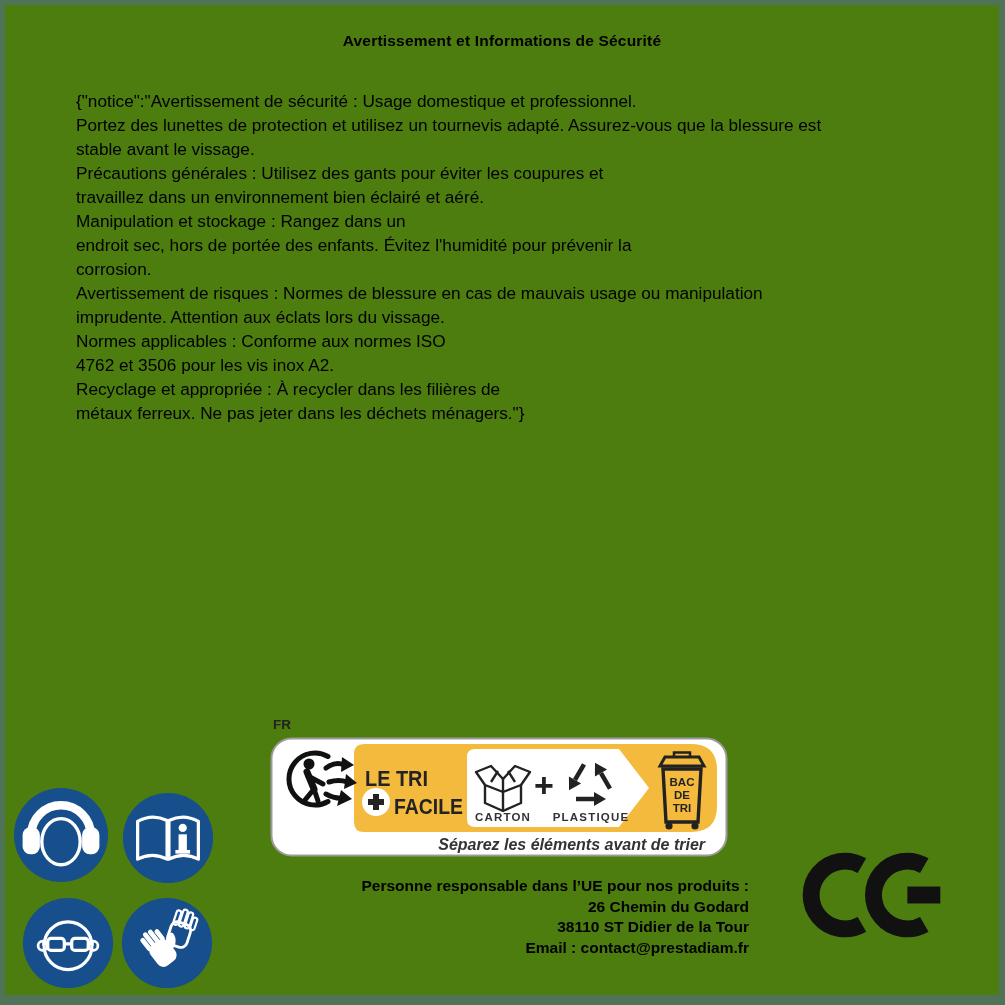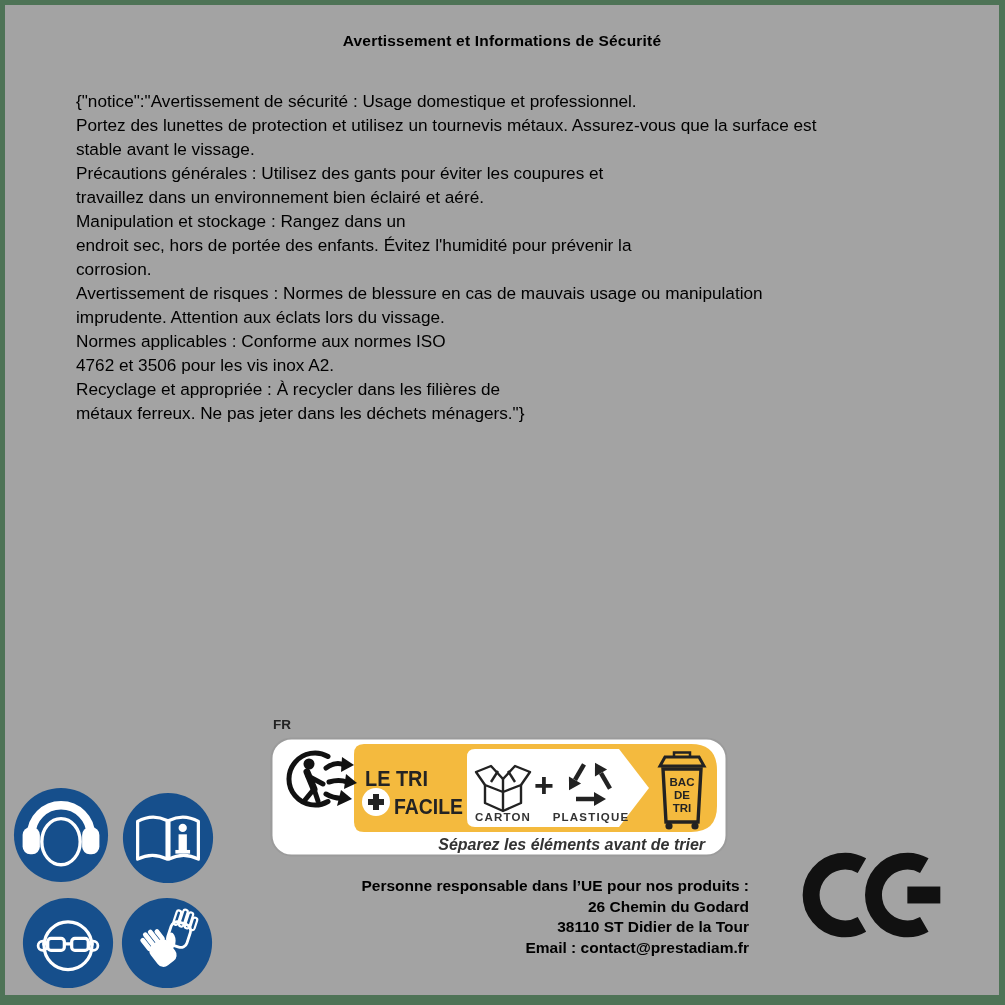--- a/index.html
+++ b/index.html
@@ -1,19 +1,19 @@
 <!DOCTYPE html>
 <html style="--border_green: #4e7356; --icon_blue: #164f8c; --label_yellow: #f4ba3e;"><head>
 <meta charset="utf-8">
 <style>
   html,body{margin:0;padding:0;background:#fff;}
   .page{
     position:relative;width:1005px;height:1005px;box-sizing:border-box;
     border-style:solid;border-color:var(--border_green,#4e7356);
-    border-width:5px 6px 10px 5px;background:#a3a3a3;overflow:hidden;
+    border-width:5px 6px 10px 5px;background:#4d7c0f;overflow:hidden;
     font-family:"Liberation Sans",sans-serif;color:#000;
   }
   .title{position:absolute;left:0;top:27px;width:100%;text-align:center;
     font-size:15.5px;font-weight:bold;letter-spacing:.2px;}
   .notice{position:absolute;left:71px;top:84px;width:900px;font-size:17.2px;line-height:24px;white-space:nowrap;}
   .fr-code{position:absolute;left:268px;top:712px;font-size:13.5px;font-weight:bold;color:#222;}
   .trilabel{position:absolute;left:265px;top:732px;}
   .safety-icon{position:absolute;}
   .ce{position:absolute;left:797px;top:841px;}
   .contact{position:absolute;left:252px;top:871px;width:492px;text-align:right;
@@ -27,21 +27,21 @@
 </style>
 </head>
 <body>
 
 <div class="page">
 
   <div class="title">Avertissement et Informations de Sécurité</div>
 
   <div class="notice">
     <div>{"notice":"Avertissement de sécurité : Usage domestique et professionnel.</div>
-    <div>Portez des lunettes de protection et utilisez un tournevis métaux. Assurez-vous que la surface est</div>
+    <div>Portez des lunettes de protection et utilisez un tournevis adapté. Assurez-vous que la blessure est</div>
     <div>stable avant le vissage.</div>
     <div>Précautions générales : Utilisez des gants pour éviter les coupures et</div>
     <div>travaillez dans un environnement bien éclairé et aéré.</div>
     <div>Manipulation et stockage : Rangez dans un</div>
     <div>endroit sec, hors de portée des enfants. Évitez l'humidité pour prévenir la</div>
     <div>corrosion.</div>
     <div>Avertissement de risques : Normes de blessure en cas de mauvais usage ou manipulation</div>
     <div>imprudente. Attention aux éclats lors du vissage.</div>
     <div>Normes applicables : Conforme aux normes ISO</div>
     <div>4762 et 3506 pour les vis inox A2.</div>

